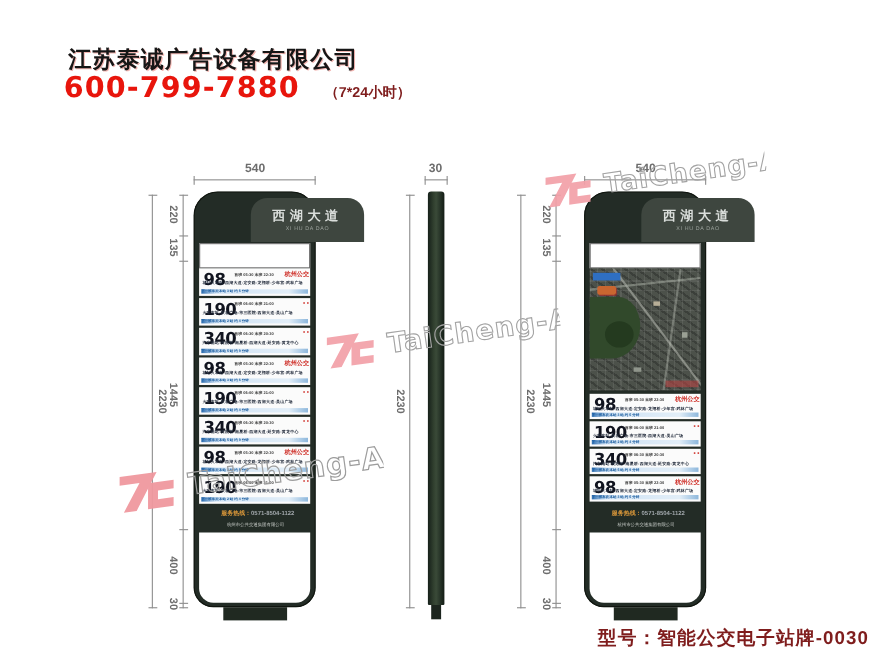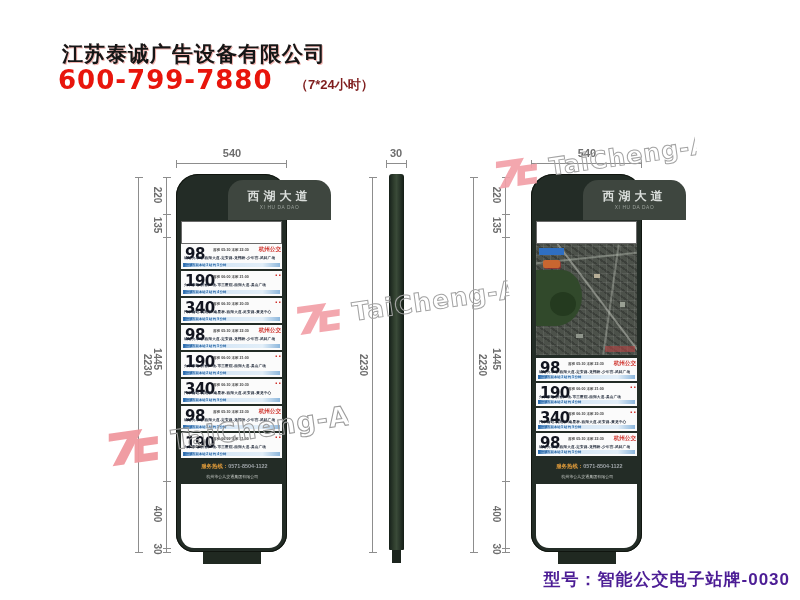--- a/index.html
+++ b/index.html
@@ -6,21 +6,21 @@
   body{width:800px;height:600px;background:#fff;font-family:"Liberation Sans",sans-serif;overflow:hidden;position:relative;}
   .page{position:absolute;left:0;top:12px;width:800px;height:580px;background:#ffffff;}
 
   
   .company{position:absolute;left:62px;top:28px;font-size:21px;font-weight:bold;color:#161616;letter-spacing:1px;text-shadow:1px 1px 0 rgba(214,40,30,.35);}
   .phone-row{position:absolute;left:58px;top:53px;white-space:nowrap;}
   .phone{font-size:26px;font-weight:bold;color:#e8150c;letter-spacing:1px;font-family:"DejaVu Sans",sans-serif;}
   .hours{font-size:13px;font-weight:bold;color:#7f1d1d;margin-left:18px;}
 
   
-  .model{position:absolute;right:10px;top:556px;font-size:17px;font-weight:bold;color:#4c1d95;letter-spacing:1px;}
+  .model{position:absolute;right:10px;top:556px;font-size:17px;font-weight:bold;color:#7f1d1d;letter-spacing:1px;}
 
   
   .hdim{position:absolute;height:1px;background:#8d8d8d;}
   .hdim::before,.hdim::after{content:"";position:absolute;width:1px;height:8px;top:-3.5px;background:#8d8d8d;}
   .hdim::before{left:0;}.hdim::after{right:0;}
   .hlabel{position:absolute;font-size:11px;color:#6d6d6d;font-weight:bold;width:40px;text-align:center;}
   .vdim{position:absolute;width:1px;background:#8d8d8d;}
   .vdim::before,.vdim::after{content:"";position:absolute;height:1px;width:8px;left:-3.5px;background:#8d8d8d;}
   .vdim::before{top:0;}.vdim::after{bottom:0;}
   .vtick{position:absolute;width:8px;height:1px;background:#8d8d8d;left:-3.5px;}

